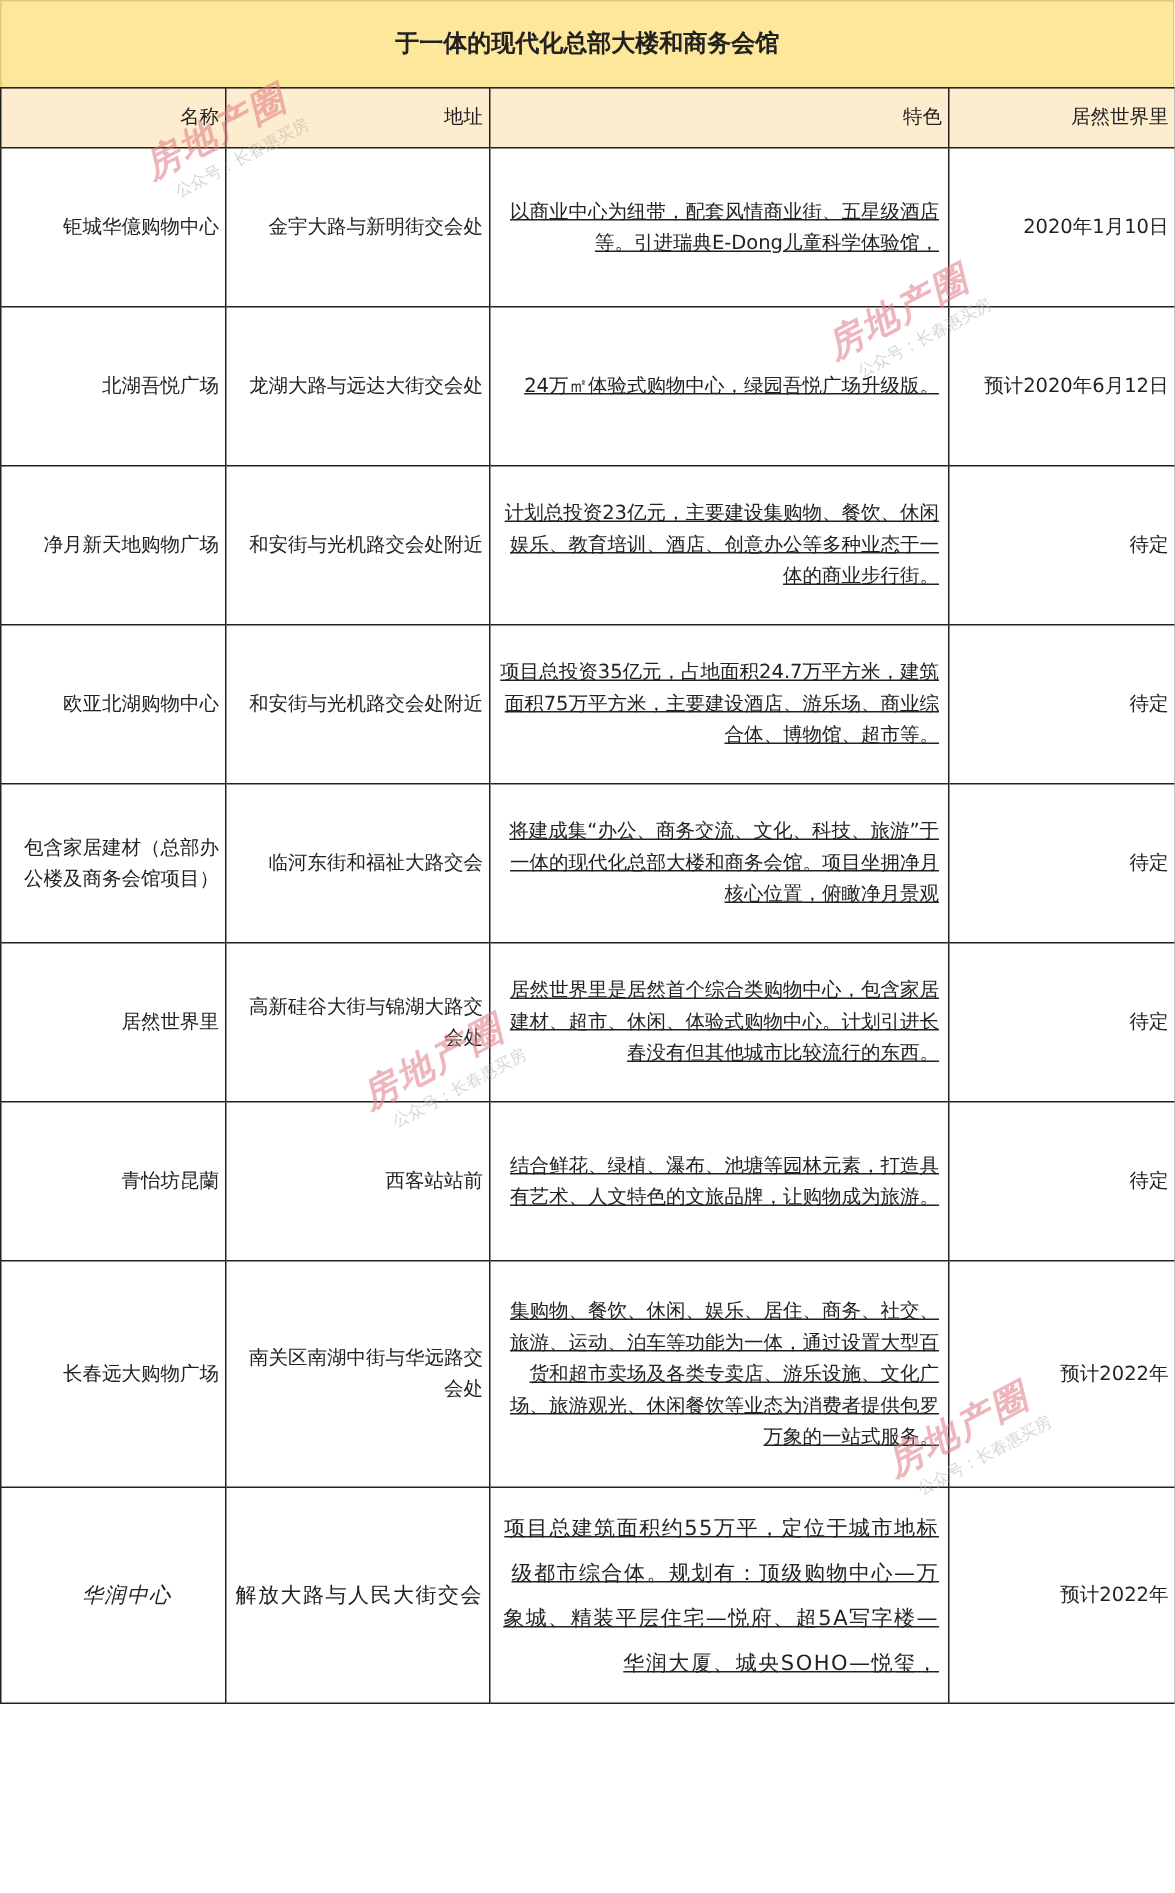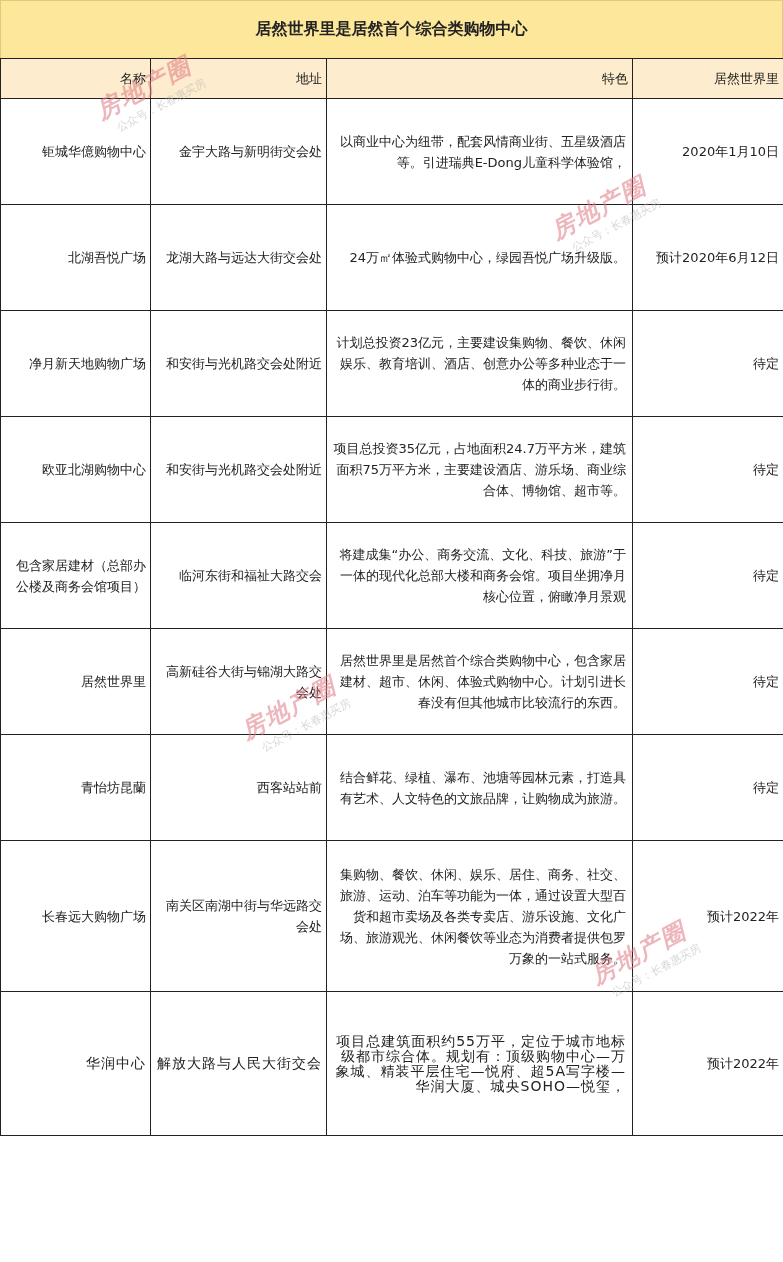--- a/index.html
+++ b/index.html
@@ -7,32 +7,32 @@
          font-family: "DejaVu Sans", "Liberation Sans", sans-serif; color: #222; }
   .sheet { position: absolute; left: 0; top: 0; width: 783px; }
   .title-row { position: absolute; left: 0; top: 0; width: 781px; height: 57px;
                background: #fce79a; border: 1px solid #e3c97a; border-bottom: 1px solid #555;
                display: flex; align-items: center; justify-content: center;
                font-size: 16px; font-weight: bold; color: #222; }
   table { position: absolute; left: 0; top: 58px; border-collapse: collapse; table-layout: fixed; width: 783px; }
   th, td { border: 1px solid #222; text-align: right; vertical-align: middle; padding: 0 4px;
            font-size: 13px; line-height: 21px; }
   thead th { background: #fdeccd; height: 39px; font-weight: normal; font-size: 13px; }
-  td.feature { padding: 0 6px; }
-  .last-row td { font-size: 14px; line-height: 15px; letter-spacing: 1px; }
-  .last-row td.name { text-align: right; padding-left: 22px; }
+  td.feature { padding: 0 6px; text-decoration: underline; }
+  .last-row td { font-size: 14px; line-height: 30px; letter-spacing: 1px; }
+  .last-row td.name { text-align: center; padding-left: 22px; font-style: italic; }
   .watermark { position: absolute; pointer-events: none; transform: rotate(-28deg); opacity: 0.55; }
   .wm-logo { color: #e07a86; font-family: "DejaVu Serif", serif; font-style: italic; font-weight: bold; font-size: 24px; letter-spacing: 2px; }
   .wm-sub { color: #b5b5b5; font-size: 11px; margin-left: 10px; }
 </style>
 </head>
 <body>
 
 <div class="sheet">
-  <div class="title-row">居然世界里是居然首个综合类购物中心</div>
+  <div class="title-row">于一体的现代化总部大楼和商务会馆</div>
 
   <table>
     <colgroup>
       <col style="width:150px">
         <col style="width:176px">
         <col style="width:306px">
         <col style="width:151px">
     </colgroup>
     <thead>
       <tr>

